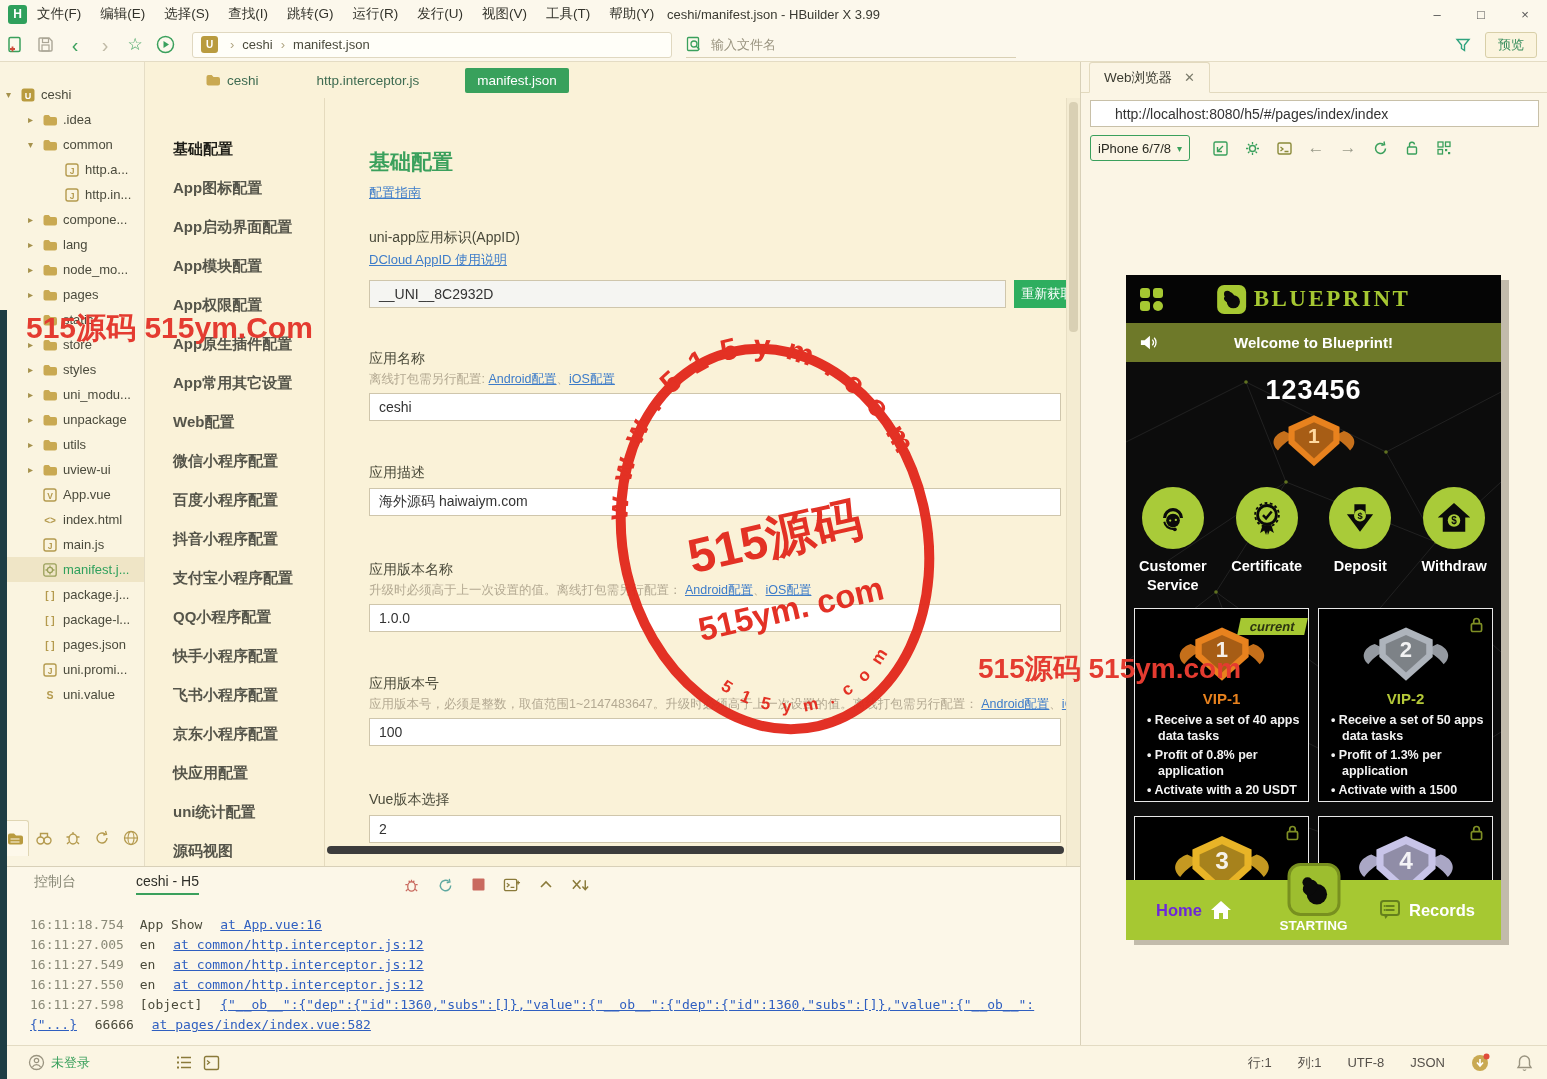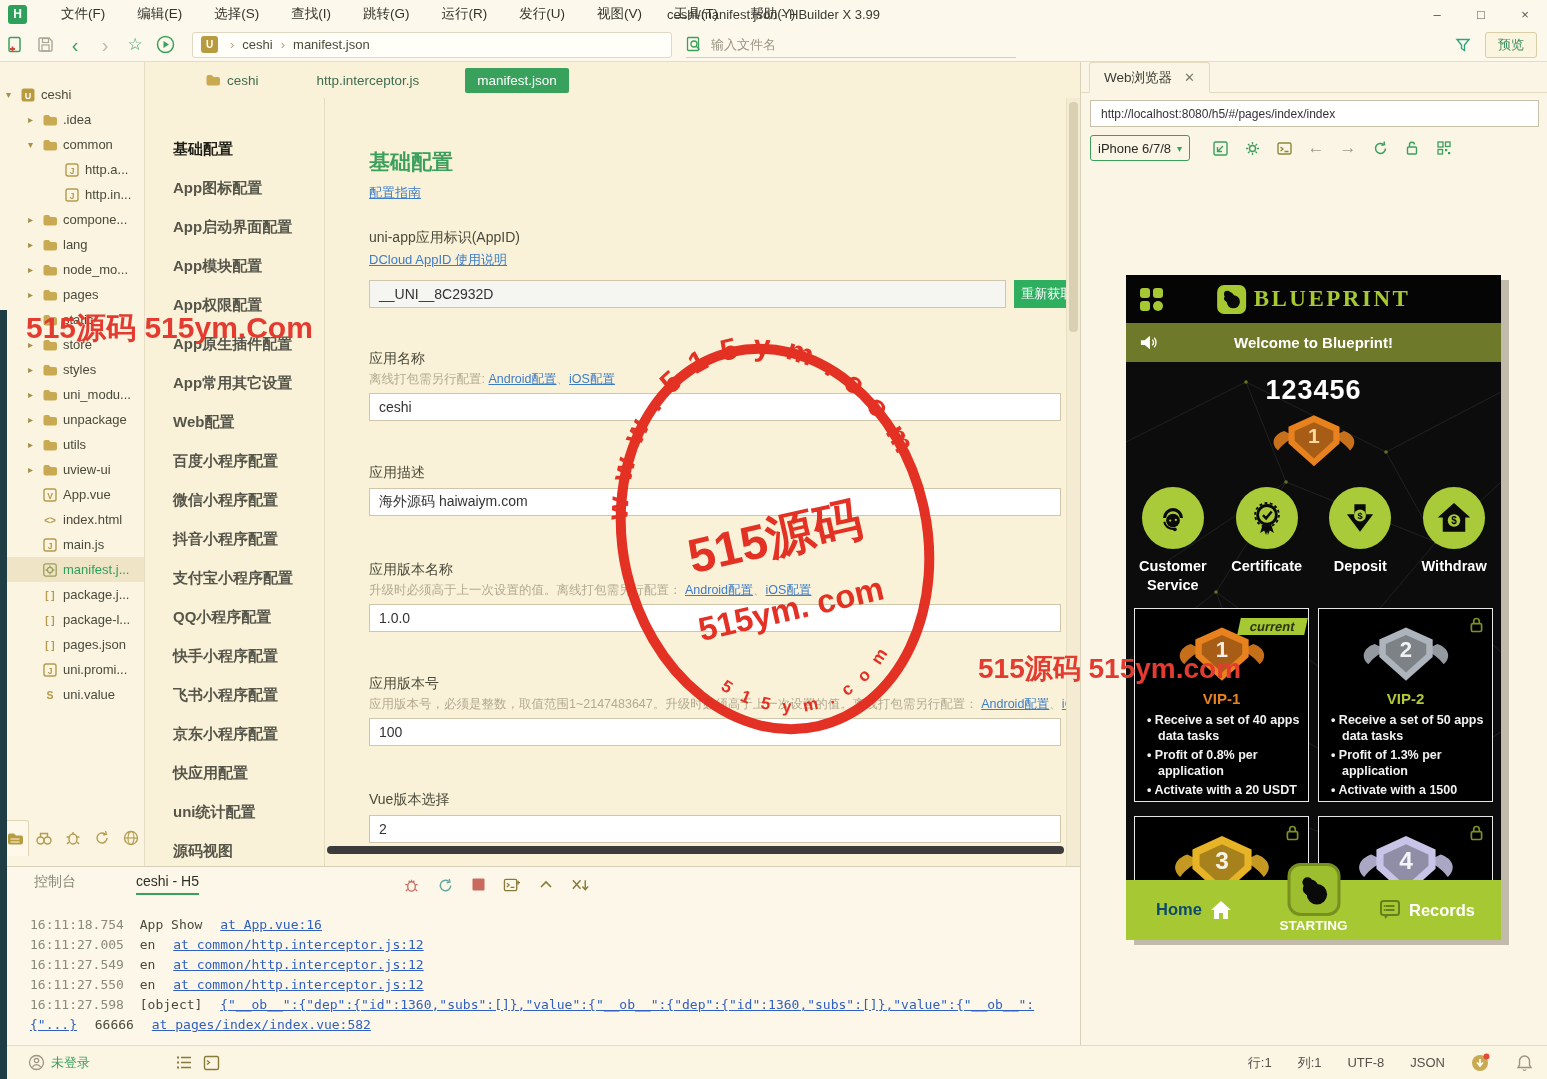--- a/index.html
+++ b/index.html
@@ -3,21 +3,21 @@
 <meta charset="utf-8">
 <style>
   * { margin:0; padding:0; box-sizing:border-box; }
   html,body { width:1547px; height:1079px; overflow:hidden; }
   body { font-family:"Liberation Sans",sans-serif; background:#FAF3DC; position:relative; color:#4a4a3c; }
   svg { display:block; }
 
   
   #titlebar { position:absolute; left:0; top:0; width:1547px; height:28px; background:#FCF8EC; display:flex; align-items:center; }
   #hx-logo { width:19px; height:19px; background:#2FA05C; border-radius:3px; color:#fff; font-size:12px; font-weight:bold; display:flex; align-items:center; justify-content:center; margin:0 10px 0 8px; flex:none; }
-  #menubar { display:flex; gap:32px; font-size:13.5px; color:#33332b;margin-left:24px; }
+  #menubar { display:flex; gap:19px; font-size:13.5px; color:#33332b; }
   #win-title { position:absolute; left:50%; transform:translateX(-50%); font-size:13px; color:#3a3a32; white-space:nowrap; }
   #win-controls { position:absolute; right:0; top:0; height:28px; display:flex; }
   #win-controls span { width:44px; height:28px; display:flex; align-items:center; justify-content:center; color:#555; font-size:13px; }
 
   
   #toolbar { position:absolute; left:0; top:28px; width:1547px; height:34px; background:#FCF8EC; border-bottom:1px solid #E4DCC4; display:flex; align-items:center; }
   .tbi { width:30px; height:26px; display:flex; align-items:center; justify-content:center; flex:none; }
   .chev { font-size:20px; line-height:1; }
   #breadcrumb { width:480px; height:26px; background:#FFFEF8; border:1px solid #E0D8C0; border-radius:3px; margin-left:12px; display:flex; align-items:center; padding:0 8px; font-size:13px; color:#4a4a3c; }
   #breadcrumb .sep { color:#b0a582; margin:0 8px; font-size:13px; }
@@ -64,21 +64,21 @@
   #refetch-btn { height:28px; width:52px; background:#2EAE5F; color:#fff; font-size:13px; display:flex; align-items:center; padding-left:7px; white-space:nowrap; overflow:hidden; border:none; }
   #vscroll { position:absolute; right:0; top:36px; bottom:0; width:14px; background:#F4ECD2; border-left:1px solid #E8DFC4; }
   #vthumb { position:absolute; left:2px; top:4px; width:9px; height:230px; background:#D9D0B4; border-radius:4px; }
   #hscroll { position:absolute; left:182px; right:16px; bottom:12px; height:8px; background:#3c3c3c; border-radius:4px; }
 
   
   #rightpanel { position:absolute; left:1080px; top:62px; width:467px; height:983px; background:#FBF5E5; border-left:1px solid #D8D0B8; }
   #wb-tabbar { height:31px; border-bottom:1px solid #E2D9BE; display:flex; }
   #wb-tab { margin-left:8px; height:31px; border:1px solid #E2D9BE; border-bottom:1px solid #FBF5E5; background:#FBF5E5; border-radius:3px 3px 0 0; display:flex; align-items:center; gap:12px; padding:0 14px; font-size:13.5px; color:#3a3a30; }
   #wb-tab .x { color:#7a7a6a; font-size:13px; }
-  #wb-url { position:absolute; left:9px; top:38px; width:449px; height:27px; background:#fff; border:1px solid #C8C0A8; font-size:12px; color:#333; display:flex; align-items:center; padding:0 10px; }
+  #wb-url { position:absolute; left:9px; top:38px; width:449px; height:27px; background:#fff; border:1px solid #C8C0A8; font-size:14px; color:#333; display:flex; align-items:center; padding:0 24px; }
   #wb-devicebar { position:absolute; left:9px; top:72px; width:449px; height:28px; display:flex; align-items:center; }
   #device-select { width:100px; height:26px; border:1px solid #3AA05C; border-radius:3px; color:#2a2a22; font-size:13px; display:flex; align-items:center; justify-content:space-between; padding:0 7px; }
   #device-select .arr { color:#3AA05C; font-size:10px; }
   .wbi { width:32px; height:26px; display:flex; align-items:center; justify-content:center; }
   .wbi.nav-arrow { font-size:17px; color:#9a9a8a; }
 
   
   #phone { position:absolute; left:45px; top:213px; width:375px; height:665px; background:#0C0C0C; overflow:hidden; box-shadow:8px 5px 0 rgba(125,118,100,.45); }
   #ph-mesh { position:absolute; left:0; top:87px; z-index:0; opacity:.55; }
   #ph-header { position:relative; z-index:1; height:48px; background:#050505; display:flex; align-items:center; }
@@ -106,21 +106,21 @@
   .vip-badge[data-tier="4"] { color:#C8C4E8; }
   .vip-title { text-align:center; font-size:15px; font-weight:bold; margin-top:4px; }
   .vip-card[data-tier="1"] .vip-title { color:#E8821E; }
   .vip-card[data-tier="2"] .vip-title { color:#B5C938; }
   .vip-bullets { list-style:none; margin-top:5px; padding:0 8px 0 12px; }
   .vip-bullets li { color:#F2F2F2; font-size:12.5px; font-weight:bold; line-height:16.5px; padding-left:11px; text-indent:-11px; margin-bottom:2px; }
   .vip-bullets li::before { content:"• "; }
   .vip-tag { position:absolute; top:9px; right:2px; background:#A6C832; color:#2B3310; font-size:13px; font-weight:bold; padding:1px 11px; transform:skewX(-12deg); }
   .vip-lock { position:absolute; top:8px; right:9px; }
   #ph-nav { position:absolute; z-index:2; left:0; bottom:0; width:375px; height:60px; background:#A6C832; display:flex; align-items:center; }
-  #nav-home { display:flex; gap:8px; margin-left:30px; color:#0c4a6e; font-size:16.5px; font-weight:bold; }
+  #nav-home { display:flex; align-items:center; gap:8px; margin-left:30px; color:#6d28d9; font-size:16.5px; font-weight:bold; }
   #nav-records { position:absolute; right:26px; display:flex; align-items:center; gap:8px; color:#fff; font-size:16.5px; font-weight:bold; }
   #nav-center-btn { position:absolute; z-index:3; left:50%; transform:translateX(-50%); top:588px; width:53px; height:53px; background:#9DBE2F; border:3px solid #78901F; border-radius:13px; display:flex; align-items:center; justify-content:center; }
   #nav-center-label { position:absolute; z-index:3; left:0; right:0; top:643px; text-align:center; color:#fff; font-size:13.5px; font-weight:bold; }
 
   
   #console { position:absolute; left:0; top:866px; width:1080px; height:179px; background:#FCF7E8; border-top:1px solid #D8D0B8; }
   #console-tabs { display:flex; align-items:center; height:34px; padding-left:34px; gap:60px; }
   .ctab { font-size:14px; color:#8a8a78; padding-bottom:4px; }
   .ctab.active { color:#2f2f28; border-bottom:2px solid #3AA05C; }
   #console-icons { position:absolute; right:490px; top:10px; display:flex; gap:17px; }
@@ -575,25 +575,25 @@
 
       <div class="navitem">
         <span>App常用其它设置</span>
       </div>
 
       <div class="navitem">
         <span>Web配置</span>
       </div>
 
       <div class="navitem">
+        <span>微信小程序配置</span>
+      </div>
+
+      <div class="navitem">
         <span>百度小程序配置</span>
-      </div>
-
-      <div class="navitem">
-        <span>微信小程序配置</span>
       </div>
 
       <div class="navitem">
         <span>抖音小程序配置</span>
       </div>
 
       <div class="navitem">
         <span>支付宝小程序配置</span>
       </div>
 

